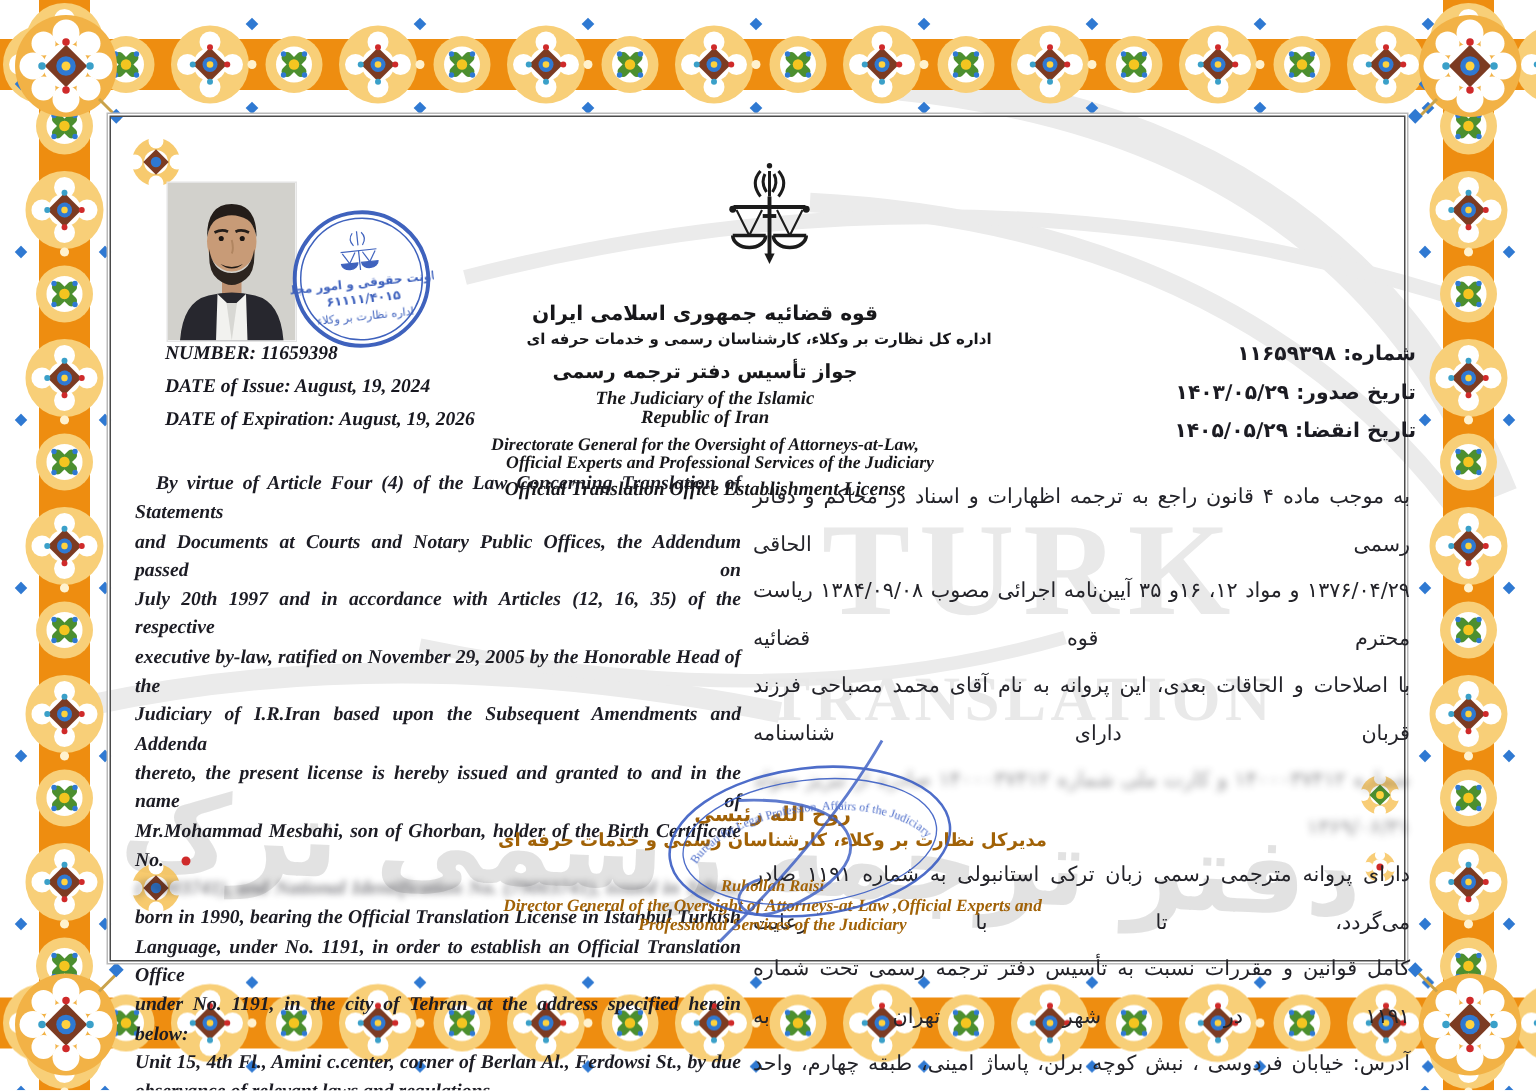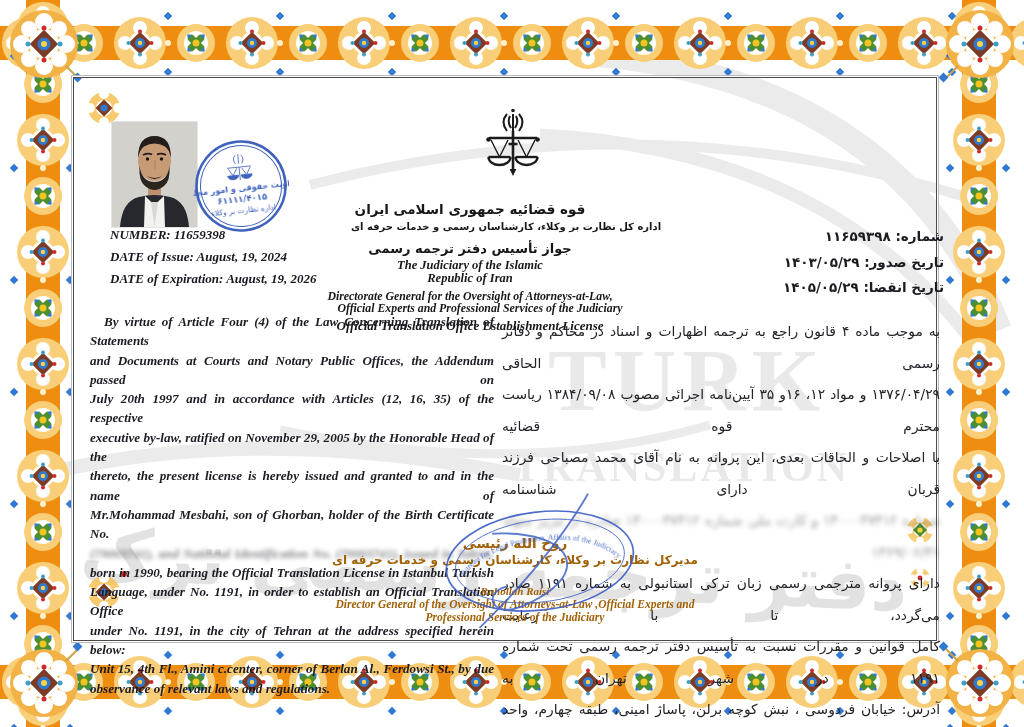--- a/index.html
+++ b/index.html
@@ -459,20 +459,21 @@
   <div class="abs hdr hdr-en z2" style="top:251px;font-size:12.5px;">Republic of Iran</div>
   <div class="abs hdr hdr-en z2" style="top:269px;font-size:11.8px;">Directorate General for the Oversight of Attorneys-at-Law,</div>
   <div class="abs hdr hdr-en z2" style="top:281px;font-size:11.8px;padding-left:10px;">Official Experts and Professional Services of the Judiciary</div>
   <div class="abs hdr hdr-en z2" style="top:298px;font-size:13px;">Official Translation Office Establishment License</div>
 
   <div id="en-par" class="abs z2">
     <div class="jline indent">By virtue of Article Four (4) of the Law Concerning Translation of Statements</div>
     <div class="jline">and Documents at Courts and Notary Public Offices, the Addendum passed on</div>
     <div class="jline">July 20th 1997 and in accordance with Articles (12, 16, 35) of the respective</div>
     <div class="jline">executive by-law, ratified on  November 29, 2005 by the Honorable Head of the</div>
+    <div class="jline">Judiciary of I.R.Iran based upon the Subsequent Amendments and Addenda</div>
     <div class="jline">thereto, the present license is hereby issued and granted to and in the name of</div>
     <div class="jline">Mr.Mohammad Mesbahi, son of Ghorban, holder of the Birth Certificate  No.</div>
     <div class="jline blurline">(79003741), and National Identification No. (79003741), issued in Tabriz,</div>
     <div class="jline">born in 1990, bearing the Official Translation License in Istanbul Turkish</div>
     <div class="jline">Language, under No. 1191,  in order to establish an Official Translation Office</div>
     <div class="jline">under No. 1191, in the city of Tehran at the address specified herein below:</div>
     <div class="jline">Unit 15, 4th Fl., Amini c.center, corner of Berlan Al., Ferdowsi St., by due</div>
     <div class="lastline">observance of relevant laws and regulations.</div>
   </div>
 

